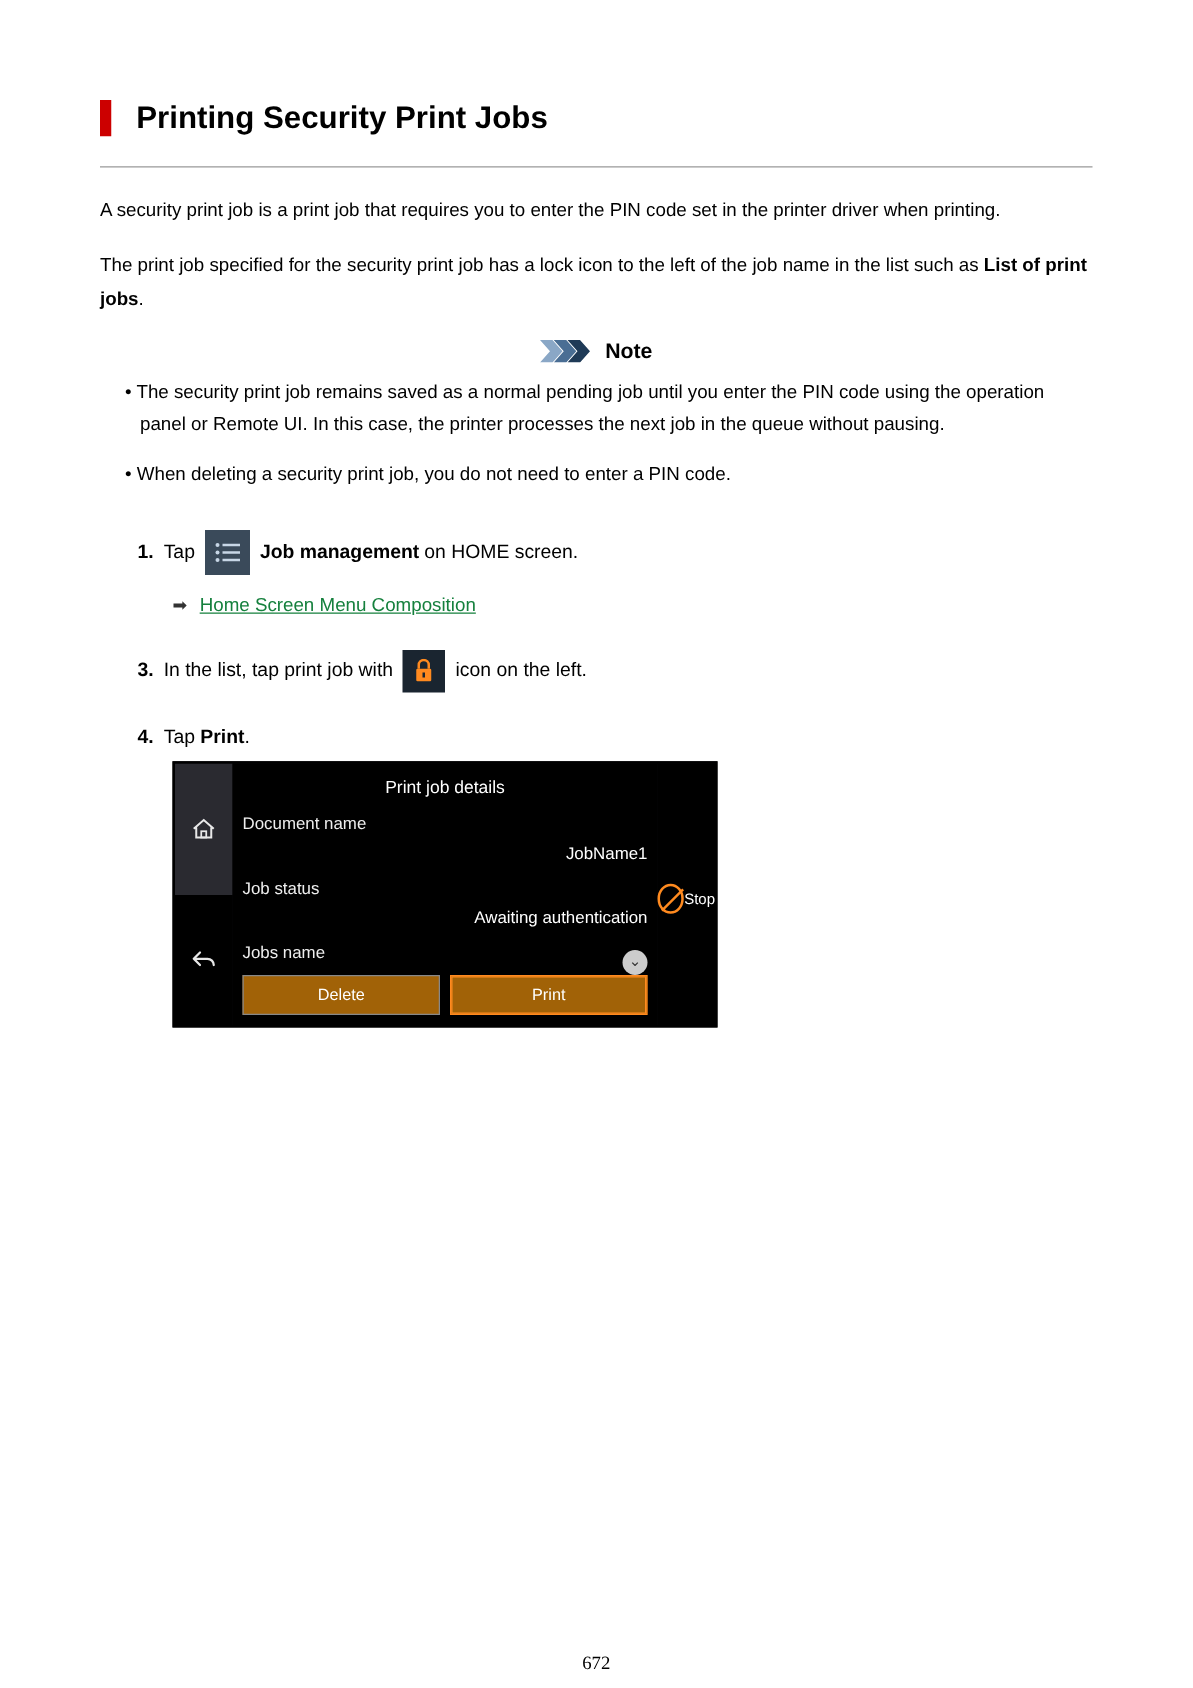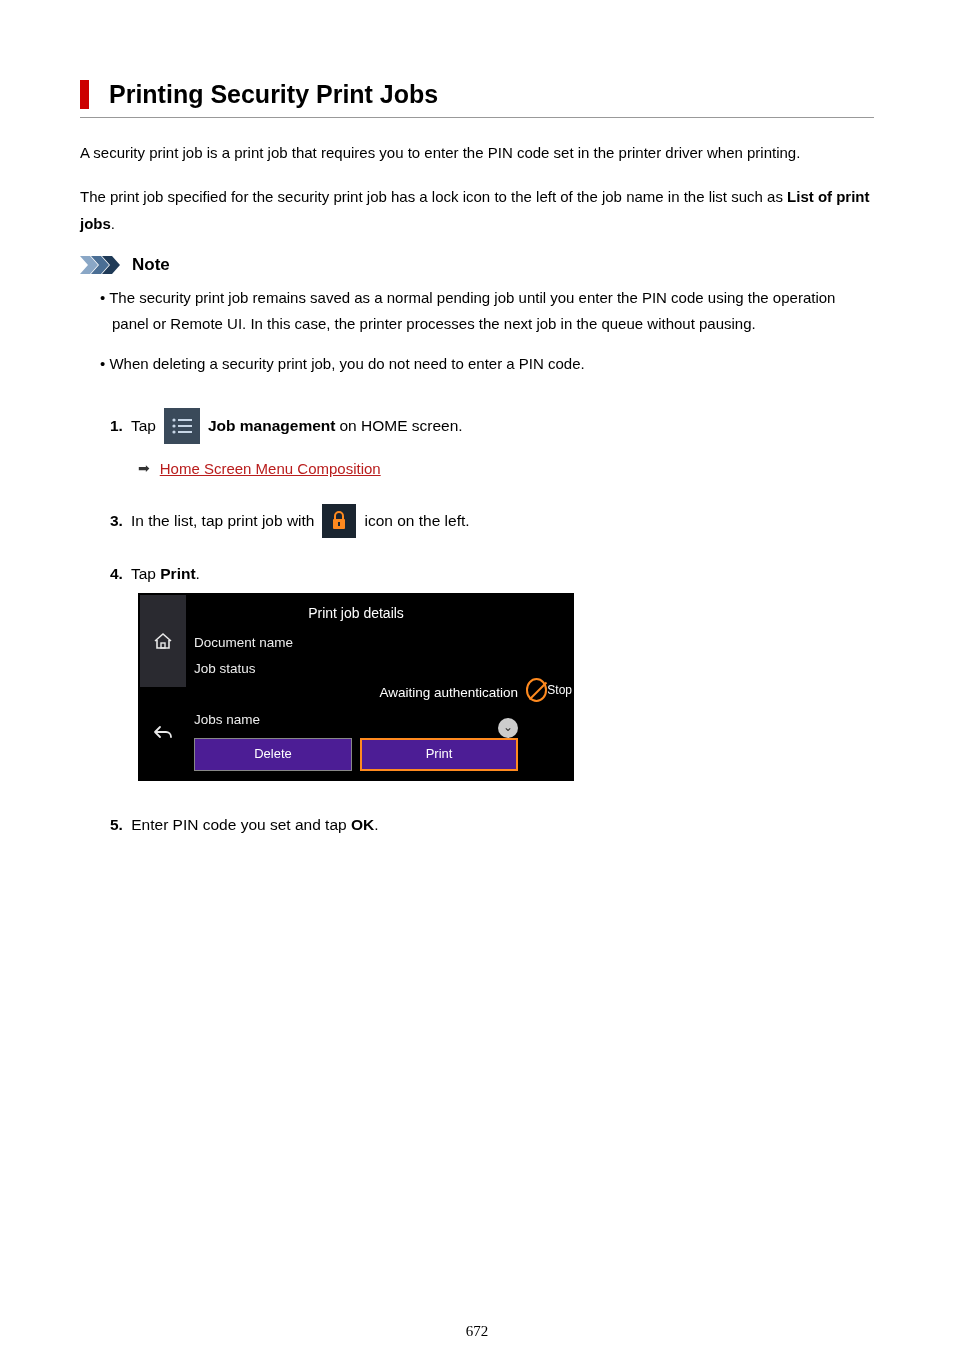--- a/index.html
+++ b/index.html
@@ -8,40 +8,41 @@
     height: 1350px;
     background: #ffffff;
     font-family: Arial, Helvetica, sans-serif;
     color: #000000;
     position: relative;
     padding: 80px 80px 0 80px;
   }
   .title-block {
     border-left: 9px solid #cc0000;
     padding-left: 20px;
-    margin-bottom: 8px;
+    margin-bottom: 24px;
   }
   .title-block h1 {
     font-size: 25px;
     font-weight: bold;
   }
   .title-underline {
     border-bottom: 1px solid #999;
     margin-bottom: 22px;
   }
   .para {
     font-size: 15px;
     line-height: 1.75;
     margin-bottom: 18px;
   }
   .note-header {
     display: flex;
     align-items: center;
     gap: 6px;
     margin-bottom: 10px;
+    justify-content: center;
   }
   .note-arrows {
     display: inline-flex;
   }
   .note-arrows svg { display: block; }
   .note-label {
     font-size: 17px;
     font-weight: bold;
   }
   .note-list {
@@ -98,21 +99,21 @@
     margin-left: 28px;
     display: flex;
     align-items: center;
     gap: 10px;
   }
   .arrow-right {
     color: #333;
     font-size: 14px;
   }
   .link {
-    color: #b91c1c;
+    color: #15803d;
     text-decoration: underline;
     font-size: 15px;
   }
   .bold { font-weight: bold; }
 
   
   .panel {
     width: 436px;
     background: #0a0a0c;
     margin-left: 28px;
@@ -154,21 +155,21 @@
     gap: 8px;
     margin-top: 6px;
   }
   .panel-buttons .btn {
     flex: 1;
     border: 1px solid #888;
     color: #fff;
     text-align: center;
     padding: 4px 0;
     font-size: 13px;
-    background: #4c1d95;
+    background: #a16207;
   }
   .panel-buttons .btn.hl {
     border: 1px solid #ff8a1f;
     box-shadow: 0 0 0 1px #ff8a1f inset;
   }
   .panel-right {
     width: 46px;
     display: flex;
     align-items: center;
     justify-content: flex-start;
@@ -303,38 +304,35 @@
         </div>
         <div class="cell bot">
           <svg width="22" height="18" viewBox="0 0 22 18">
             <path d="M8 3 L3 8 L8 13 M3 8 H14 a5 5 0 0 1 5 5" fill="none" stroke="#e8e8e8" stroke-width="1.8" stroke-linecap="round" stroke-linejoin="round"></path>
           </svg>
         </div>
       </div>
       <div class="panel-mid">
         <div class="panel-title">Print job details</div>
         <div class="panel-label">Document name</div>
+        <div class="panel-value">JobName1</div>
         <div class="panel-label">Job status</div>
         <div class="panel-value">Awaiting authentication</div>
         <div class="panel-label">Jobs name</div>
         <div style="text-align:right;">
           <span class="chevron-circle">⌄</span>
         </div>
         <div class="panel-buttons">
           <div class="btn">Delete</div>
           <div class="btn hl">Print</div>
         </div>
       </div>
       <div class="panel-right">
         <div class="stop-icon"></div>
         <div class="stop-label">Stop</div>
       </div>
     </div>
   </li>
 
-  <li style="margin-top:30px;">
-    <span class="step-num">5.</span>
-    <span>Enter PIN code you set and tap </span><span class="bold">OK</span><span>.</span>
-  </li>
 
 </ol>
 
 <div class="page-number">672</div>
 
 </body></html>

